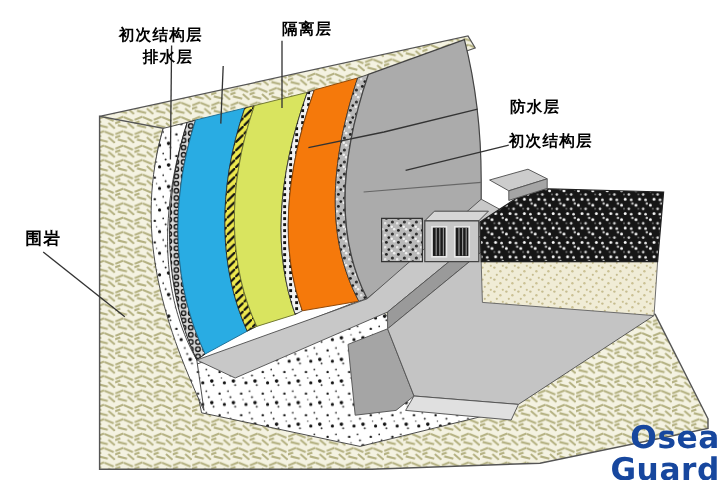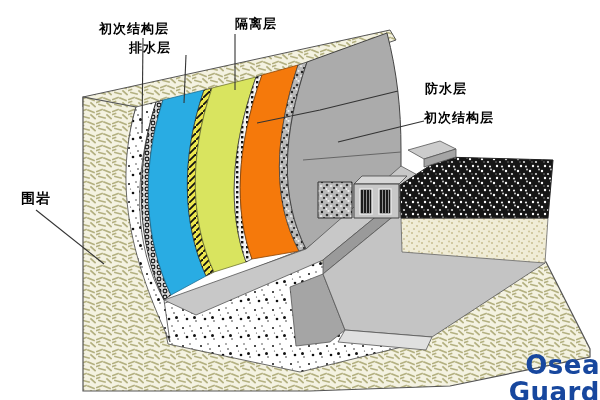--- a/index.html
+++ b/index.html
@@ -129,21 +129,21 @@
     <line x1="143" y1="38" x2="142" y2="133"></line>
     <line x1="186" y1="55" x2="184" y2="103"></line>
     <line x1="235" y1="34" x2="235" y2="90"></line>
     <polyline points="398,91 320,110 257,123"></polyline>
     <line x1="424" y1="121" x2="338" y2="142"></line>
     <line x1="36" y1="210" x2="104" y2="264"></line>
   </g>
 </svg>
 
   <div class="lbl" style="left:99px;top:20px;">初次结构层</div>
-  <div class="lbl" style="left:129px;top:39px;">排水层</div>
+  <div class="lbl" style="left:119px;top:39px;">排水层</div>
   <div class="lbl" style="left:222px;top:15px;margin-left:13px;">隔离层</div>
   <div class="lbl" style="left:399px;top:80px;margin-left:26px;">防水层</div>
   <div class="lbl" style="left:424px;top:109px;">初次结构层</div>
   <div class="lbl lbl-rock" style="left:21px;top:190px;">围岩</div>
 
   <div class="logo">
     <div class="logo-name">Osea Guard</div>
     <div class="logo-tag">building protection experts</div>
   </div>
 </div>

